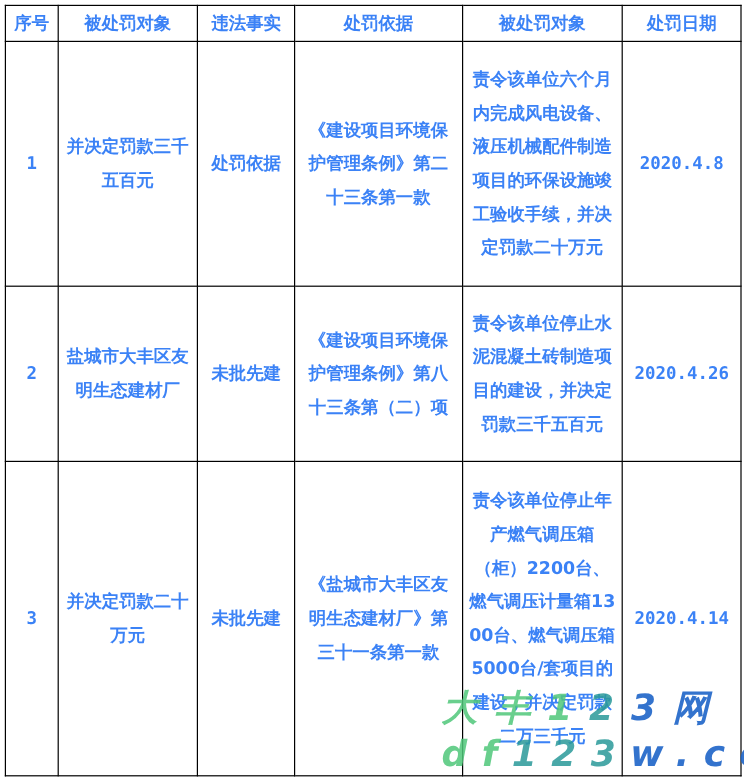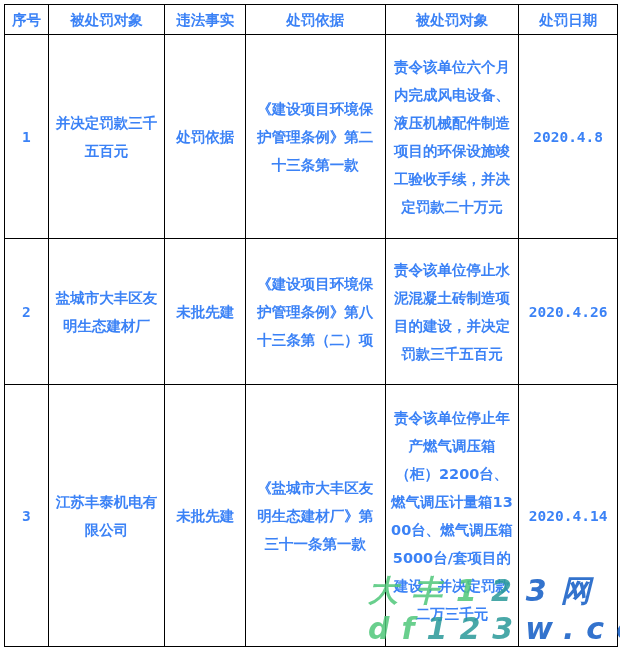--- a/index.html
+++ b/index.html
@@ -130,21 +130,21 @@
     <tr class="row-2">
       <td class="seq-cell">2</td>
       <td>盐城市大丰区友明生态建材厂</td>
       <td>未批先建</td>
       <td>《建设项目环境保护管理条例》第八十三条第（二）项</td>
       <td class="content-cell">责令该单位停止水泥混凝土砖制造项目的建设，并决定罚款三千五百元</td>
       <td class="date-cell">2020.4.26</td>
     </tr>
     <tr class="row-3">
       <td class="seq-cell">3</td>
-      <td>江苏丰泰机电有限公司</td>
+      <td>并决定罚款二十万元</td>
       <td>未批先建</td>
       <td>《盐城市大丰区友明生态建材厂》第三十一条第一款</td>
       <td class="content-cell">责令该单位停止年产燃气调压箱（柜）2200台、燃气调压计量箱1300台、燃气调压箱5000台/套项目的建设，并决定罚款二万三千元</td>
       <td class="date-cell row3-date">2020.4.14</td>
     </tr>
   </tbody>
 </table>
 
 <div class="watermark">
   <div class="wm-line wm-line1">

